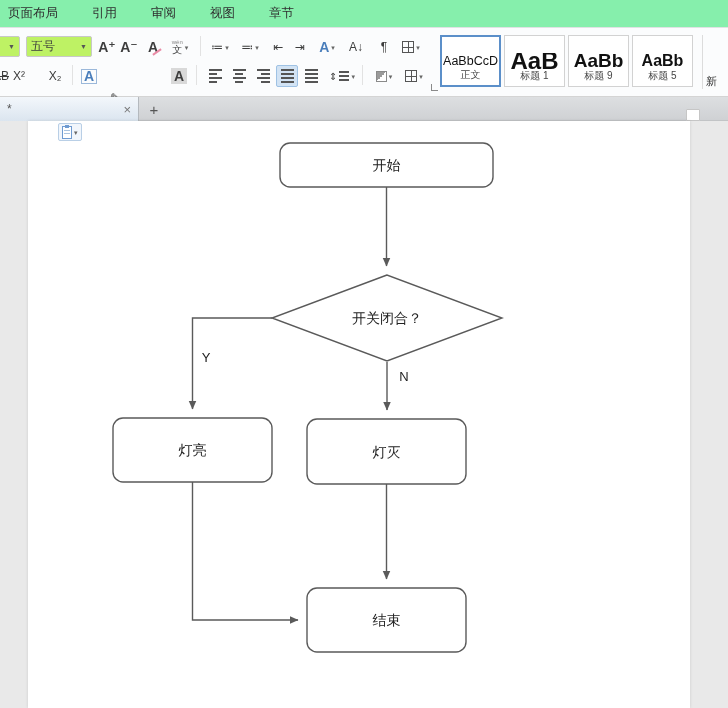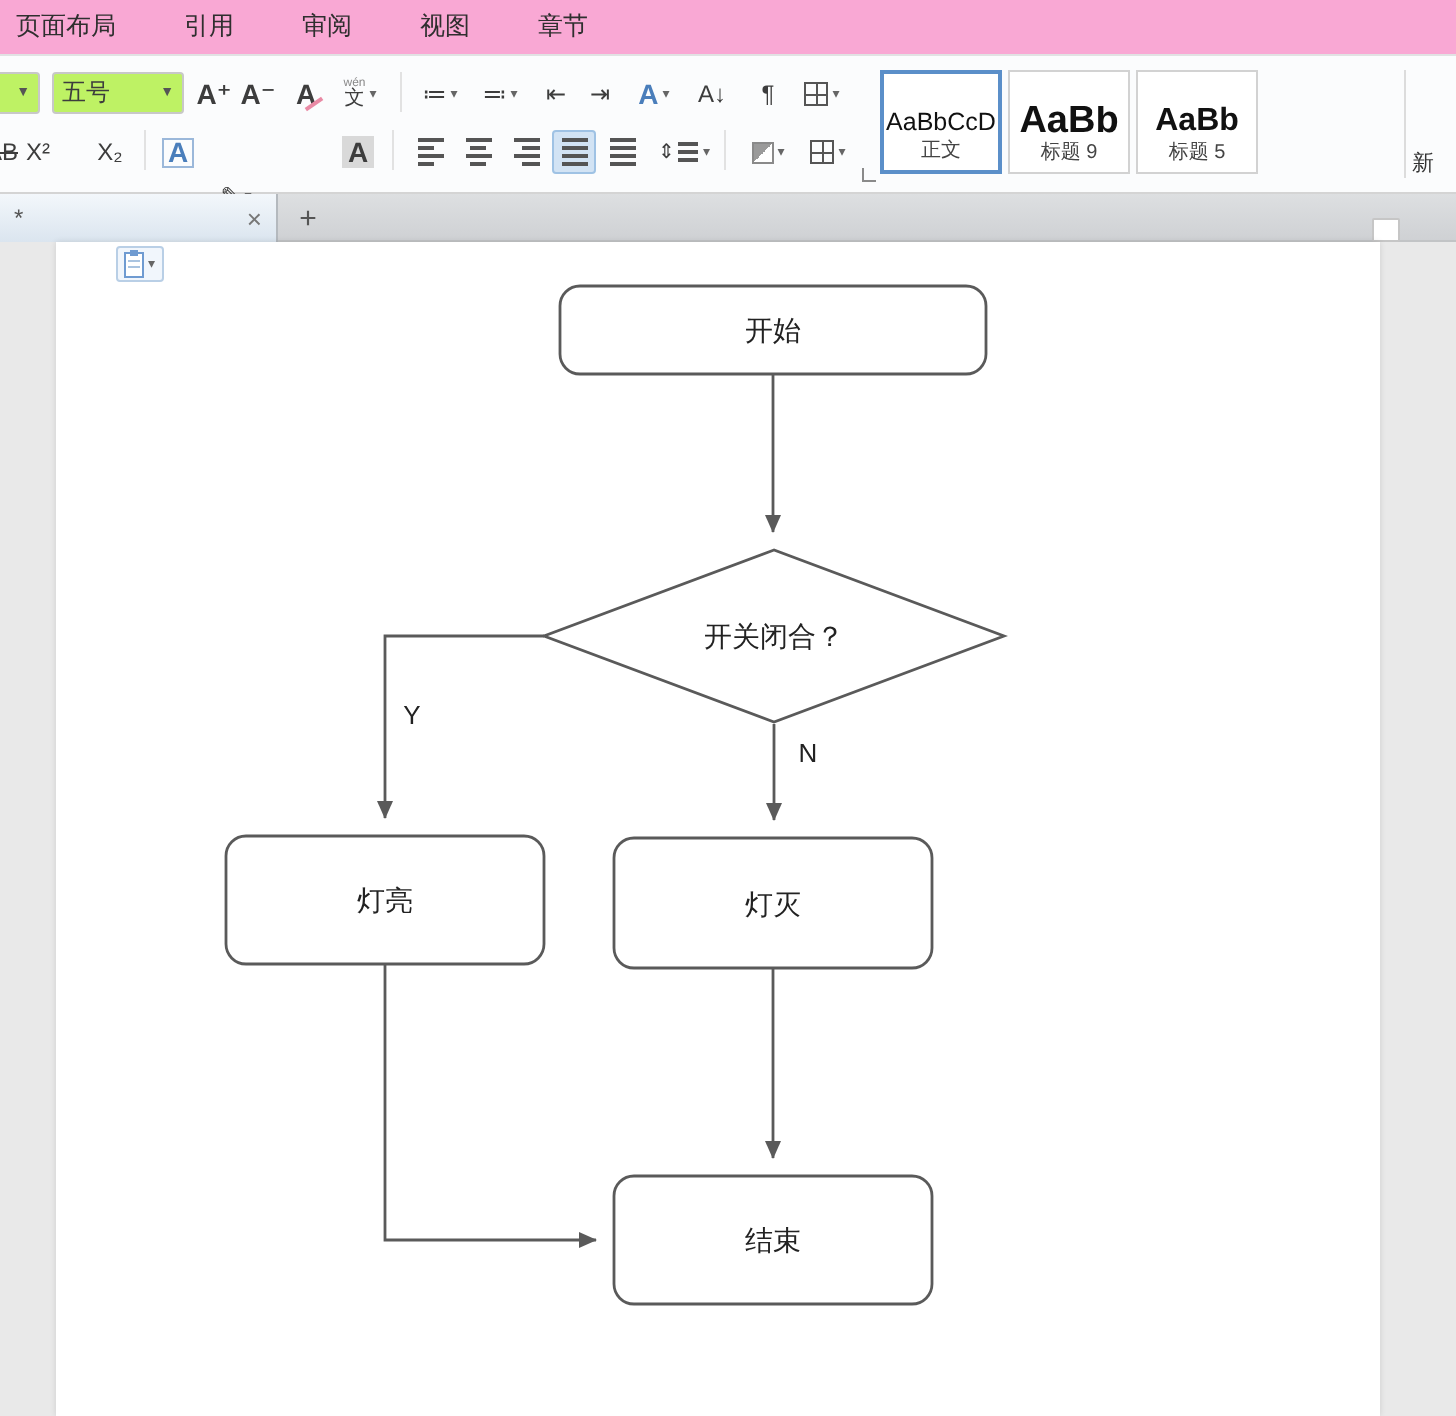--- a/index.html
+++ b/index.html
@@ -5,21 +5,21 @@
   * { margin:0; padding:0; box-sizing:border-box; }
   html,body { width:728px; height:708px; overflow:hidden; }
   body {
     font-family:"Liberation Sans","DejaVu Sans",sans-serif;
     background:#e9e9e9; position:relative; color:#333; cursor:default;
   }
 
   
   .menu-bar{
     position:absolute; top:0; left:0; right:0; height:28px;
-    background:#f9a8d4; border-bottom:1px solid #e1e2e3;
+    background:#86efac; border-bottom:1px solid #e1e2e3;
     display:flex; align-items:center; padding-left:4px; gap:26px;
     font-size:12.5px; color:#2f2f2f;
   }
   .menu-item{ padding:2px 4px; white-space:nowrap; }
 
   
   .ribbon{
     position:absolute; top:28px; left:0; right:0; height:69px;
     background:#fbfcfd; border-bottom:1px solid #d4d4d4;
   }
@@ -278,20 +278,24 @@
     <span class="caret">▾</span>
   </div>
   <span class="launcher" style="left:431px;top:56px;"></span>
 
   <div class="gallery">
     <div class="style-card selected">
       <span class="sample s-body">AaBbCcD</span>
       <span class="slabel">正文</span>
     </div>
     <div class="style-card">
+      <span class="sample s-h1">AaB</span>
+      <span class="slabel">标题 1</span>
+    </div>
+    <div class="style-card">
       <span class="sample s-h2">AaBb</span>
       <span class="slabel">标题 9</span>
     </div>
     <div class="style-card">
       <span class="sample s-h3">AaBb</span>
       <span class="slabel">标题 5</span>
     </div>
   </div>
   <div class="gallery-sep"></div>
   <div class="new-style">

